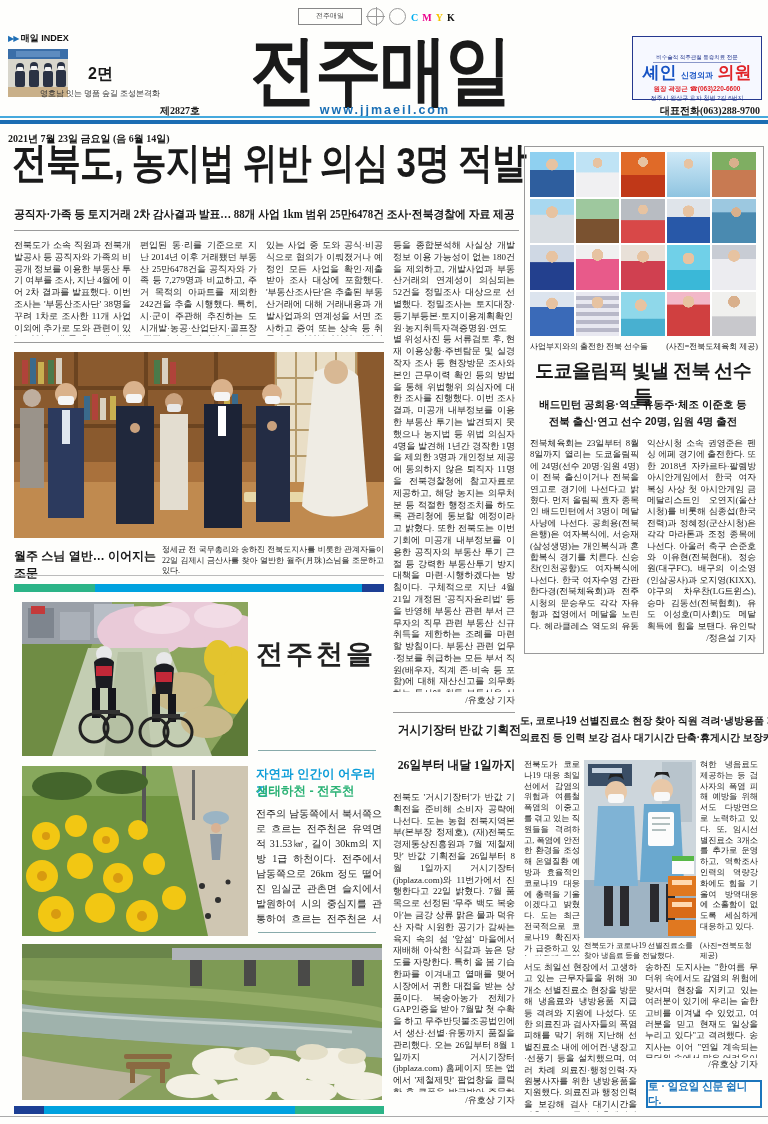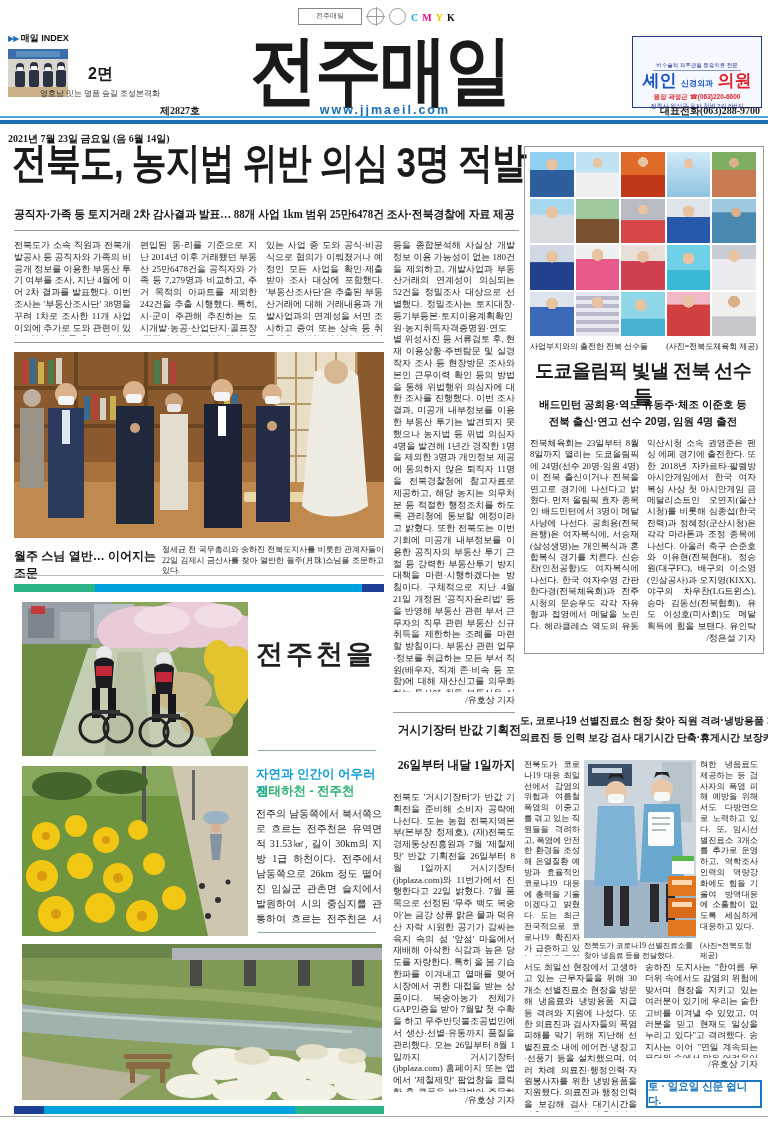--- a/index.html
+++ b/index.html
@@ -22,21 +22,21 @@
   .pm-circ.cross:before{content:"";position:absolute;left:50%;top:-2px;bottom:-2px;width:1px;background:#999;}
   .pm-circ.cross:after{content:"";position:absolute;top:50%;left:-2px;right:-2px;height:1px;background:#999;}
   #pm-cmyk span{font-size:10px;font-weight:bold;}
   #idx-label{left:8px;top:32px;font-size:9px;color:#111;}
   #idx-label .arr{color:#1f6fb5;font-size:8px;letter-spacing:-1px;}
   #idx-thumb{left:8px;top:49px;width:60px;height:48px;}
   #idx-page{left:88px;top:64px;font-size:16px;}
   #idx-title{left:40px;top:88px;font-size:8px;color:#333;}
   #masthead{left:250px;top:30px;width:270px;font-size:76px;font-weight:900;letter-spacing:-2px;transform:scaleX(.88);transform-origin:left top;line-height:80px;}
   #website{left:254px;top:103px;width:262px;text-align:center;font-size:12.5px;font-weight:bold;color:#1a6fb5;letter-spacing:2px;}
-  #adbox{left:632px;top:36px;width:128px;height:54px;border:1.5px solid #25388f;background:#f6f8ff;text-align:center;padding-top:16px;}
+  #adbox{left:632px;top:36px;width:128px;height:54px;border:1.5px solid #25388f;background:#f6f8ff;text-align:center;padding-top:8px;}
   #ad-tag{font-size:5.5px;color:#25388f;border-bottom:1px solid #8a97c9;display:inline-block;padding:0 3px 1px;}
   #ad-name{line-height:18px;margin-top:1px;}
   #ad-name .nb{color:#1753c4;font-size:17px;font-weight:900;}
   #ad-name .nm{color:#1753c4;font-size:8px;font-weight:bold;}
   #ad-name .nr{color:#e02328;font-size:17px;font-weight:900;}
   #ad-phone{font-size:6.5px;color:#e02328;font-weight:bold;}
   #ad-addr{font-size:6px;color:#25388f;}
   #dateline{left:8px;top:104px;font-size:10px;font-weight:bold;margin-top:28px;}
   #issueno{left:160px;top:104px;font-size:10px;font-weight:bold;}
   #hphone{right:8px;top:104px;font-size:10px;font-weight:bold;}

